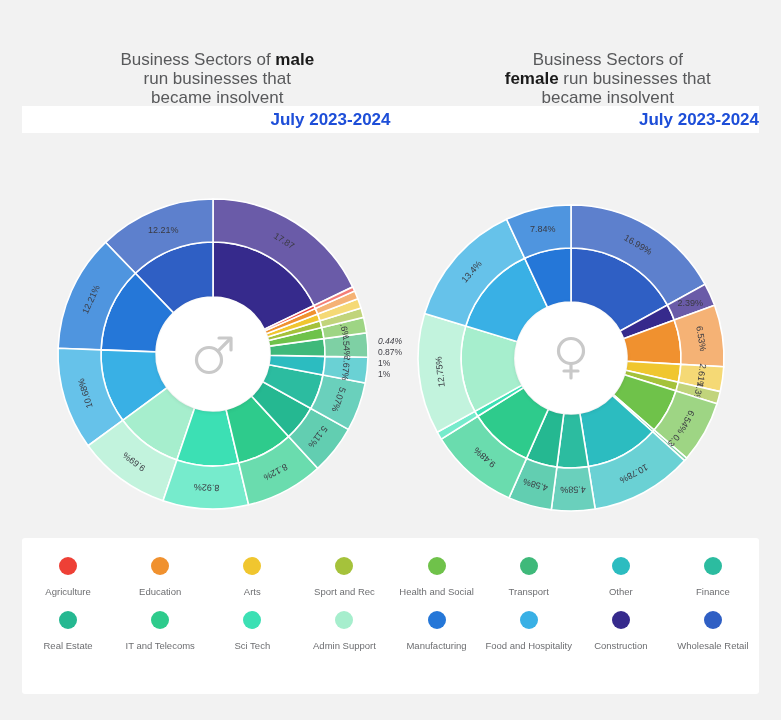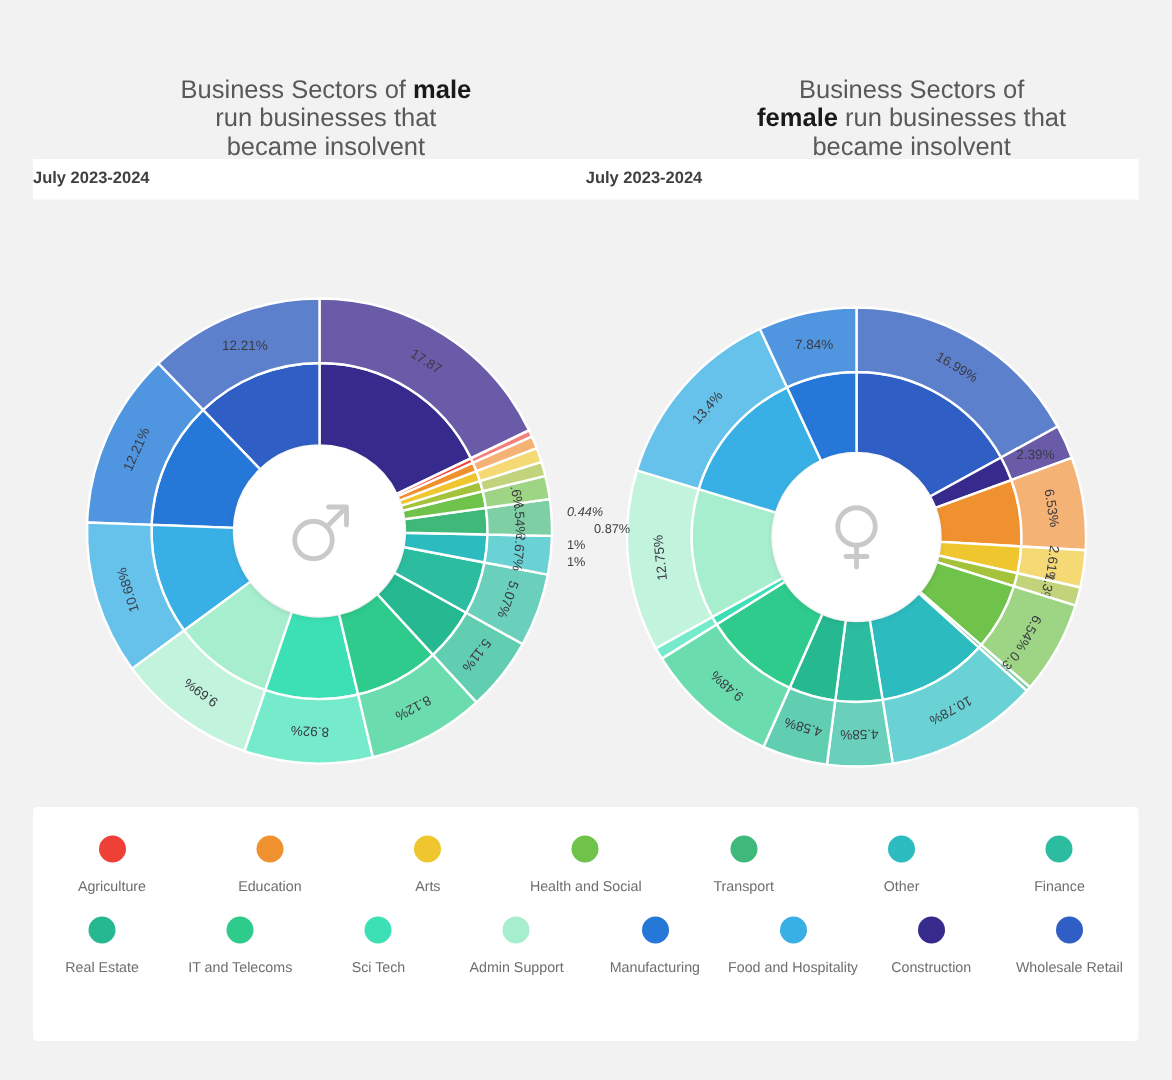--- a/index.html
+++ b/index.html
@@ -12,21 +12,21 @@
   .head-col{width:390.5px;text-align:center;}
   .head-title{
     font-size:17px;line-height:19px;color:#58595b;
     padding-top:50px;font-weight:400;padding-left:44px;
   }
   .head-title b{color:#1a1a1a;font-weight:700;}
   .datebar{
     position:absolute;top:106px;left:22px;width:737px;height:27px;
     background:#ffffff;display:flex;
   }
-  .datebar .d{width:50%;text-align:left;font-size:11px;font-weight:700;color:#404040;line-height:27px;}
+  .datebar .d{width:50%;text-align:right;font-size:17px;font-weight:700;color:#1d4ed8;line-height:27px;}
   .charts{position:absolute;top:140px;left:0;width:781px;height:390px;}
   .chart-wrap{position:absolute;top:0;width:390px;height:390px;}
   .chart-wrap.left{left:0;}
   .chart-wrap.right{left:391px;}
   .donut{position:absolute;left:50%;top:18px;transform:translateX(-50%);}
   .hub{
     position:absolute;border-radius:50%;background:#fff;
     box-shadow:0 1px 4px rgba(0,0,0,.10);
     display:flex;align-items:center;justify-content:center;
   }
@@ -247,41 +247,45 @@
       <svg width="56" height="56" viewBox="0 0 56 56">
         <circle cx="28" cy="21" r="12.5" fill="none" stroke="#c9c9c9" stroke-width="3.2"></circle>
         <line x1="28" y1="33.5" x2="28" y2="48" stroke="#c9c9c9" stroke-width="3.2" stroke-linecap="round"></line>
         <line x1="21" y1="41" x2="35" y2="41" stroke="#c9c9c9" stroke-width="3.2" stroke-linecap="round"></line>
       </svg>
     </div>
   </div>
 
   <div id="male-outside">
       <div class="outlab" style="left: 378px; top: 196px; font-style: italic;">0.44%</div>
-      <div class="outlab" style="left: 396px; top: 207px;">0.87%</div>
+      <div class="outlab" style="left: 378px; top: 207px;">0.87%</div>
       <div class="outlab" style="left: 378px; top: 218px;">1%</div>
       <div class="outlab" style="left: 378px; top: 229px;">1%</div>
     </div>
 </div>
 
 <div class="legend">
   <div class="legend-row r1" id="legend-row-1">
       <div class="legend-item">
         <div class="dot" style="background: rgb(238, 64, 54);"></div>
         <div class="lg-label">Agriculture</div>
       </div>
       <div class="legend-item">
         <div class="dot" style="background: rgb(240, 145, 47);"></div>
         <div class="lg-label">Education</div>
       </div>
       <div class="legend-item">
         <div class="dot" style="background: rgb(240, 198, 47);"></div>
         <div class="lg-label">Arts</div>
       </div>
       <div class="legend-item">
+        <div class="dot" style="background: rgb(165, 194, 59);"></div>
+        <div class="lg-label">Sport and Rec</div>
+      </div>
+      <div class="legend-item">
         <div class="dot" style="background: rgb(111, 194, 74);"></div>
         <div class="lg-label">Health and Social</div>
       </div>
       <div class="legend-item">
         <div class="dot" style="background: rgb(63, 185, 122);"></div>
         <div class="lg-label">Transport</div>
       </div>
       <div class="legend-item">
         <div class="dot" style="background: rgb(44, 188, 192);"></div>
         <div class="lg-label">Other</div>

